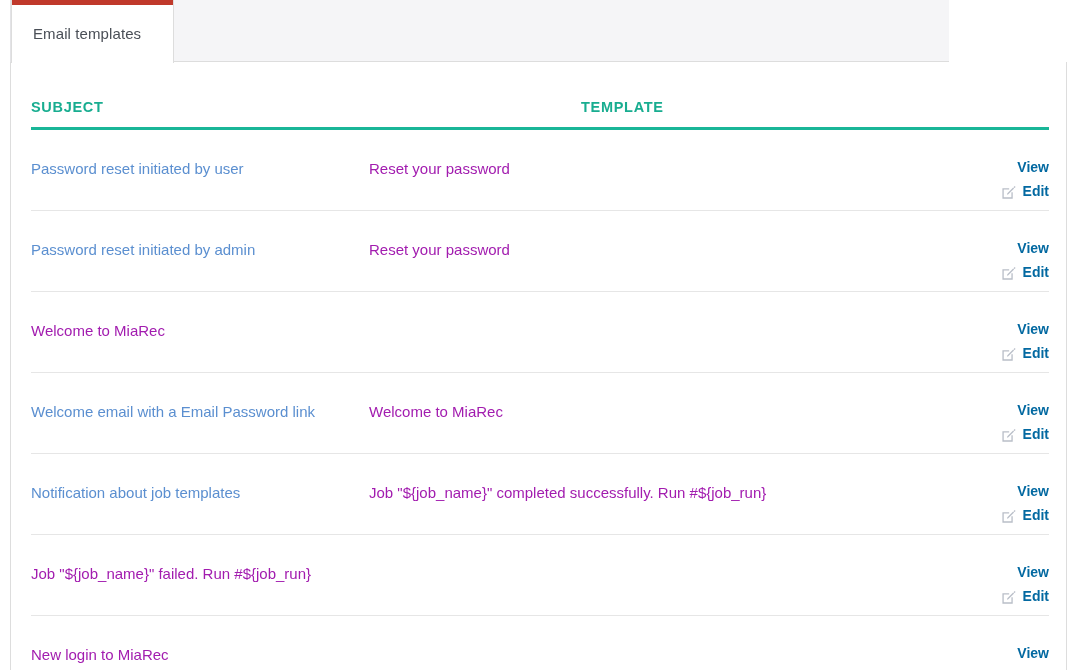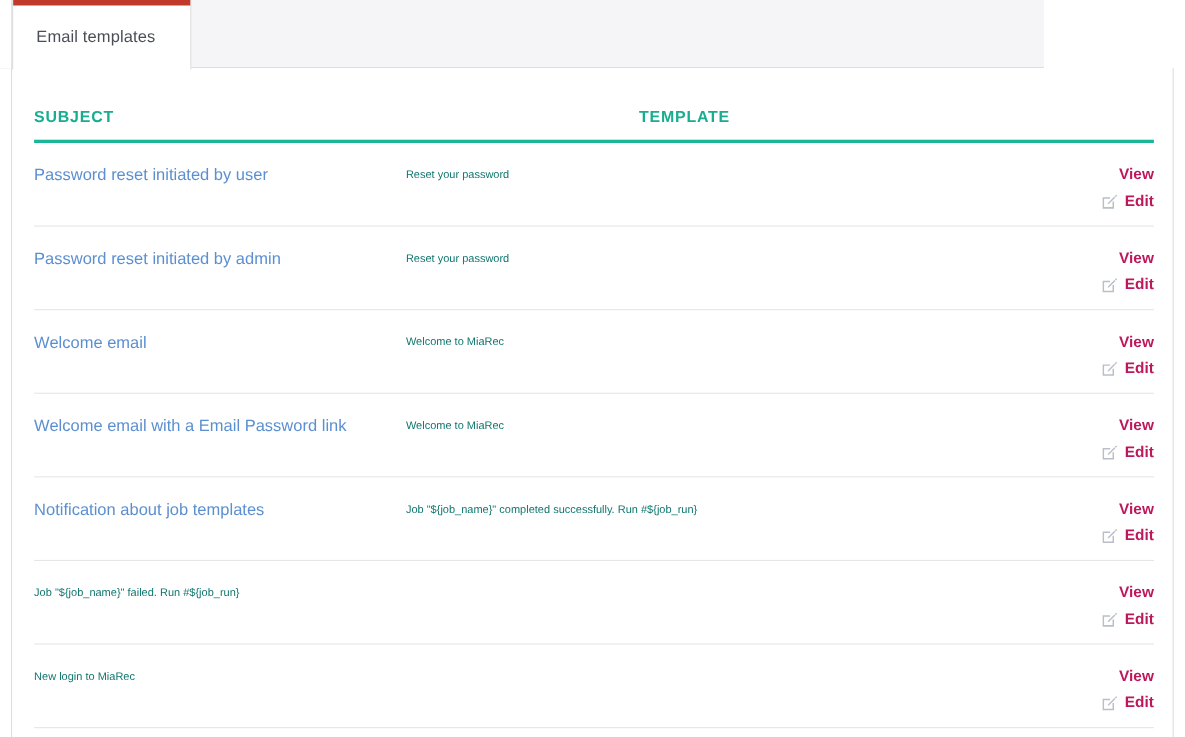--- a/index.html
+++ b/index.html
@@ -111,58 +111,58 @@
 
   .col-template { width: 338px; flex: 0 0 338px; }
   .col-subject  { flex: 1 1 auto; }
   .col-actions  { width: 130px; flex: 0 0 130px; text-align: right; }
 
   
   .row {
     display: flex;
     align-items: flex-start;
     min-height: 76px;
-    padding-top: 17px;
+    padding-top: 26px;
     padding-bottom: 10px;
     border-bottom: 1px solid #e6e6e6;
   }
 
   .row:last-child { border-bottom: 1px solid #e6e6e6; }
 
   .cell-template a {
     font-size: 15px;
     color: #5b8fd0;
     text-decoration: none;
     line-height: 25px;
     display: inline-block;
     padding-right: 6px;
   }
 
   .cell-subject {
-    font-size: 10px;
-    color: #0f766e;
+    font-size: 15px;
+    color: #a21caf;
     line-height: 25px;
     padding-top: 0px;
   }
 
   .cell-actions {
     display: flex;
     flex-direction: column;
     align-items: flex-end;
     gap: 6px;
     padding-top: 2px;
   }
 
   .action {
     display: inline-flex;
     align-items: center;
     gap: 7px;
     font-size: 14px;
     font-weight: bold;
-    color: #be185d;
+    color: #0369a1;
     text-decoration: none;
     line-height: 18px;
     margin-left: 20px;
   }
 
   .edit-icon {
     display: inline-block;
     width: 15px;
     height: 15px;
     position: relative;
@@ -225,21 +225,20 @@
                     <path d="M1.5 3.5 h7.2 v1.4 H2.9 v8.2 h8.2 V7.6 h1.4 v7.0 h-11 z" fill="#b9bec8"></path>
                     <path d="M14.6 1.0 l1.0 1.0 -1.3 1.3 -1.0 -1.0 z" fill="#b9bec8"></path>
                     <path d="M12.9 2.7 l1.0 1.0 -6.1 6.1 -1.5 0.5 0.5 -1.5 z" fill="#b9bec8"></path>
                   </svg>
                 </span>
                 <span>Edit</span>
               </a>
             </div>
           </div>
           <div class="row">
-            <div class="cell-template col-template"><a href="#">Welcome email</a></div>
             <div class="cell-subject col-subject">Welcome to MiaRec</div>
             <div class="cell-actions col-actions">
               <a href="#" class="action">
                 <span>View</span>
               </a>
               <a href="#" class="action">
                 <span class="edit-icon">
                   <svg viewBox="0 0 16 16" width="15" height="15" aria-hidden="true">
                     <path d="M1.5 3.5 h7.2 v1.4 H2.9 v8.2 h8.2 V7.6 h1.4 v7.0 h-11 z" fill="#b9bec8"></path>
                     <path d="M14.6 1.0 l1.0 1.0 -1.3 1.3 -1.0 -1.0 z" fill="#b9bec8"></path>

